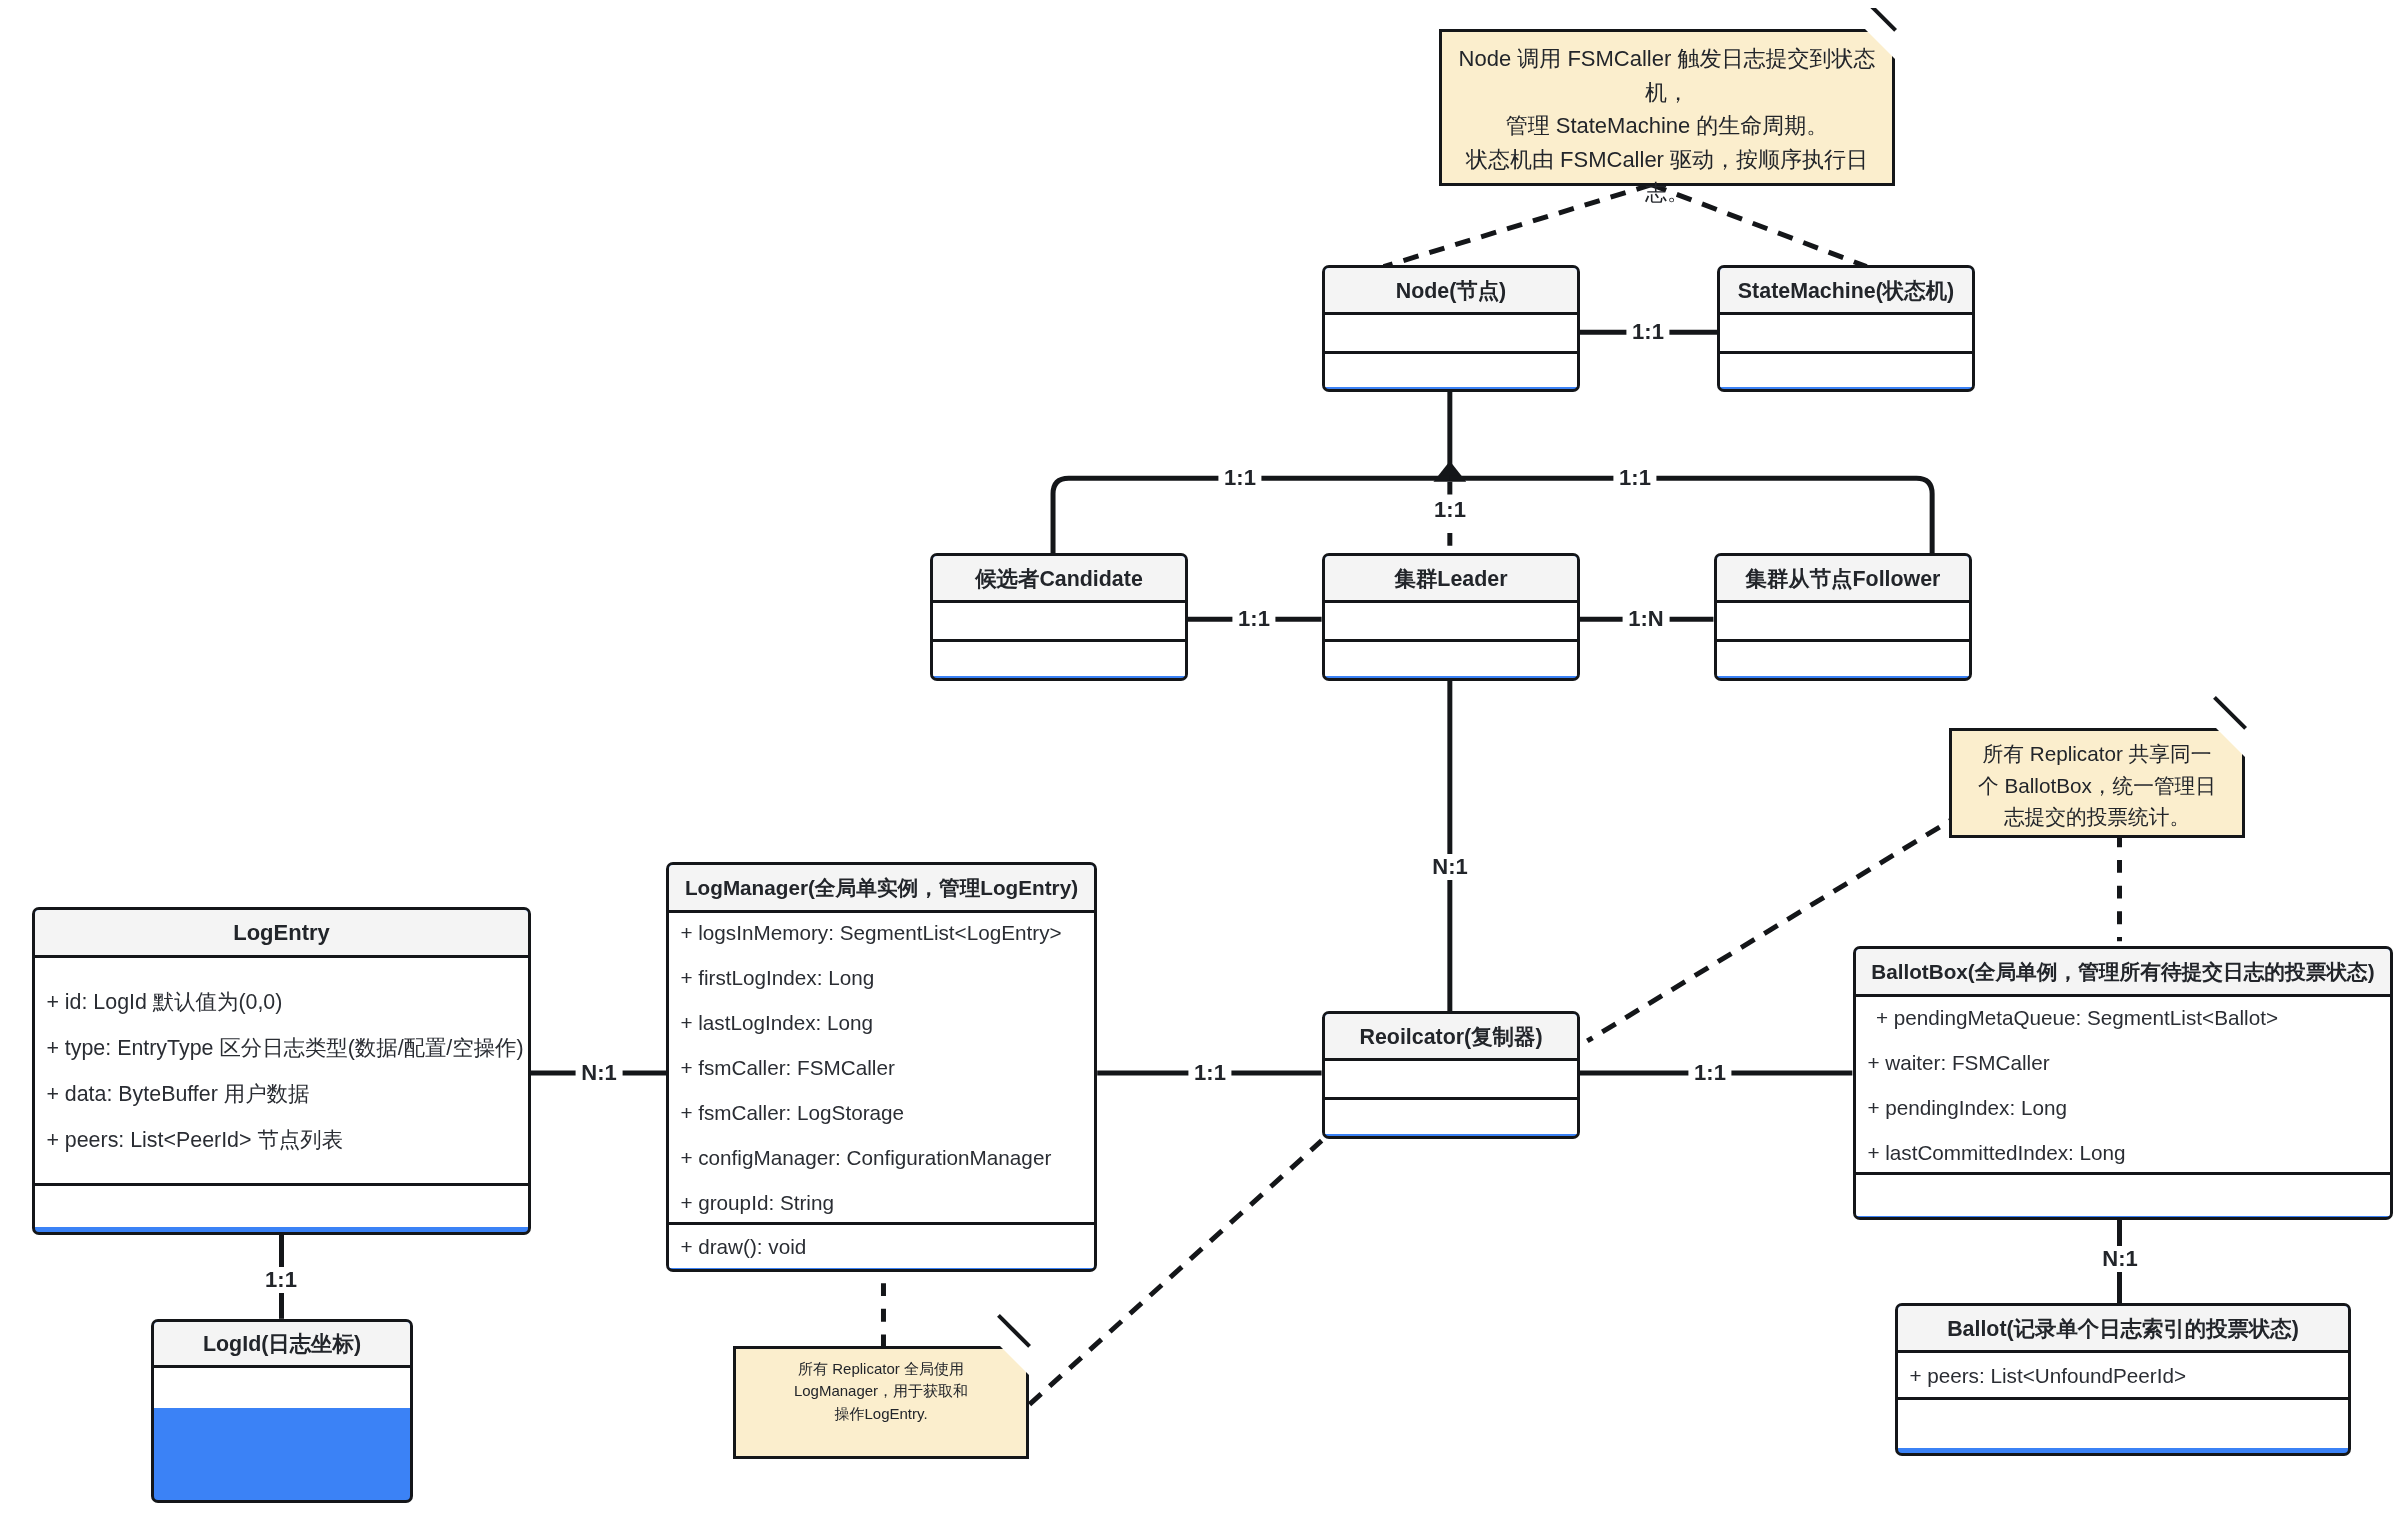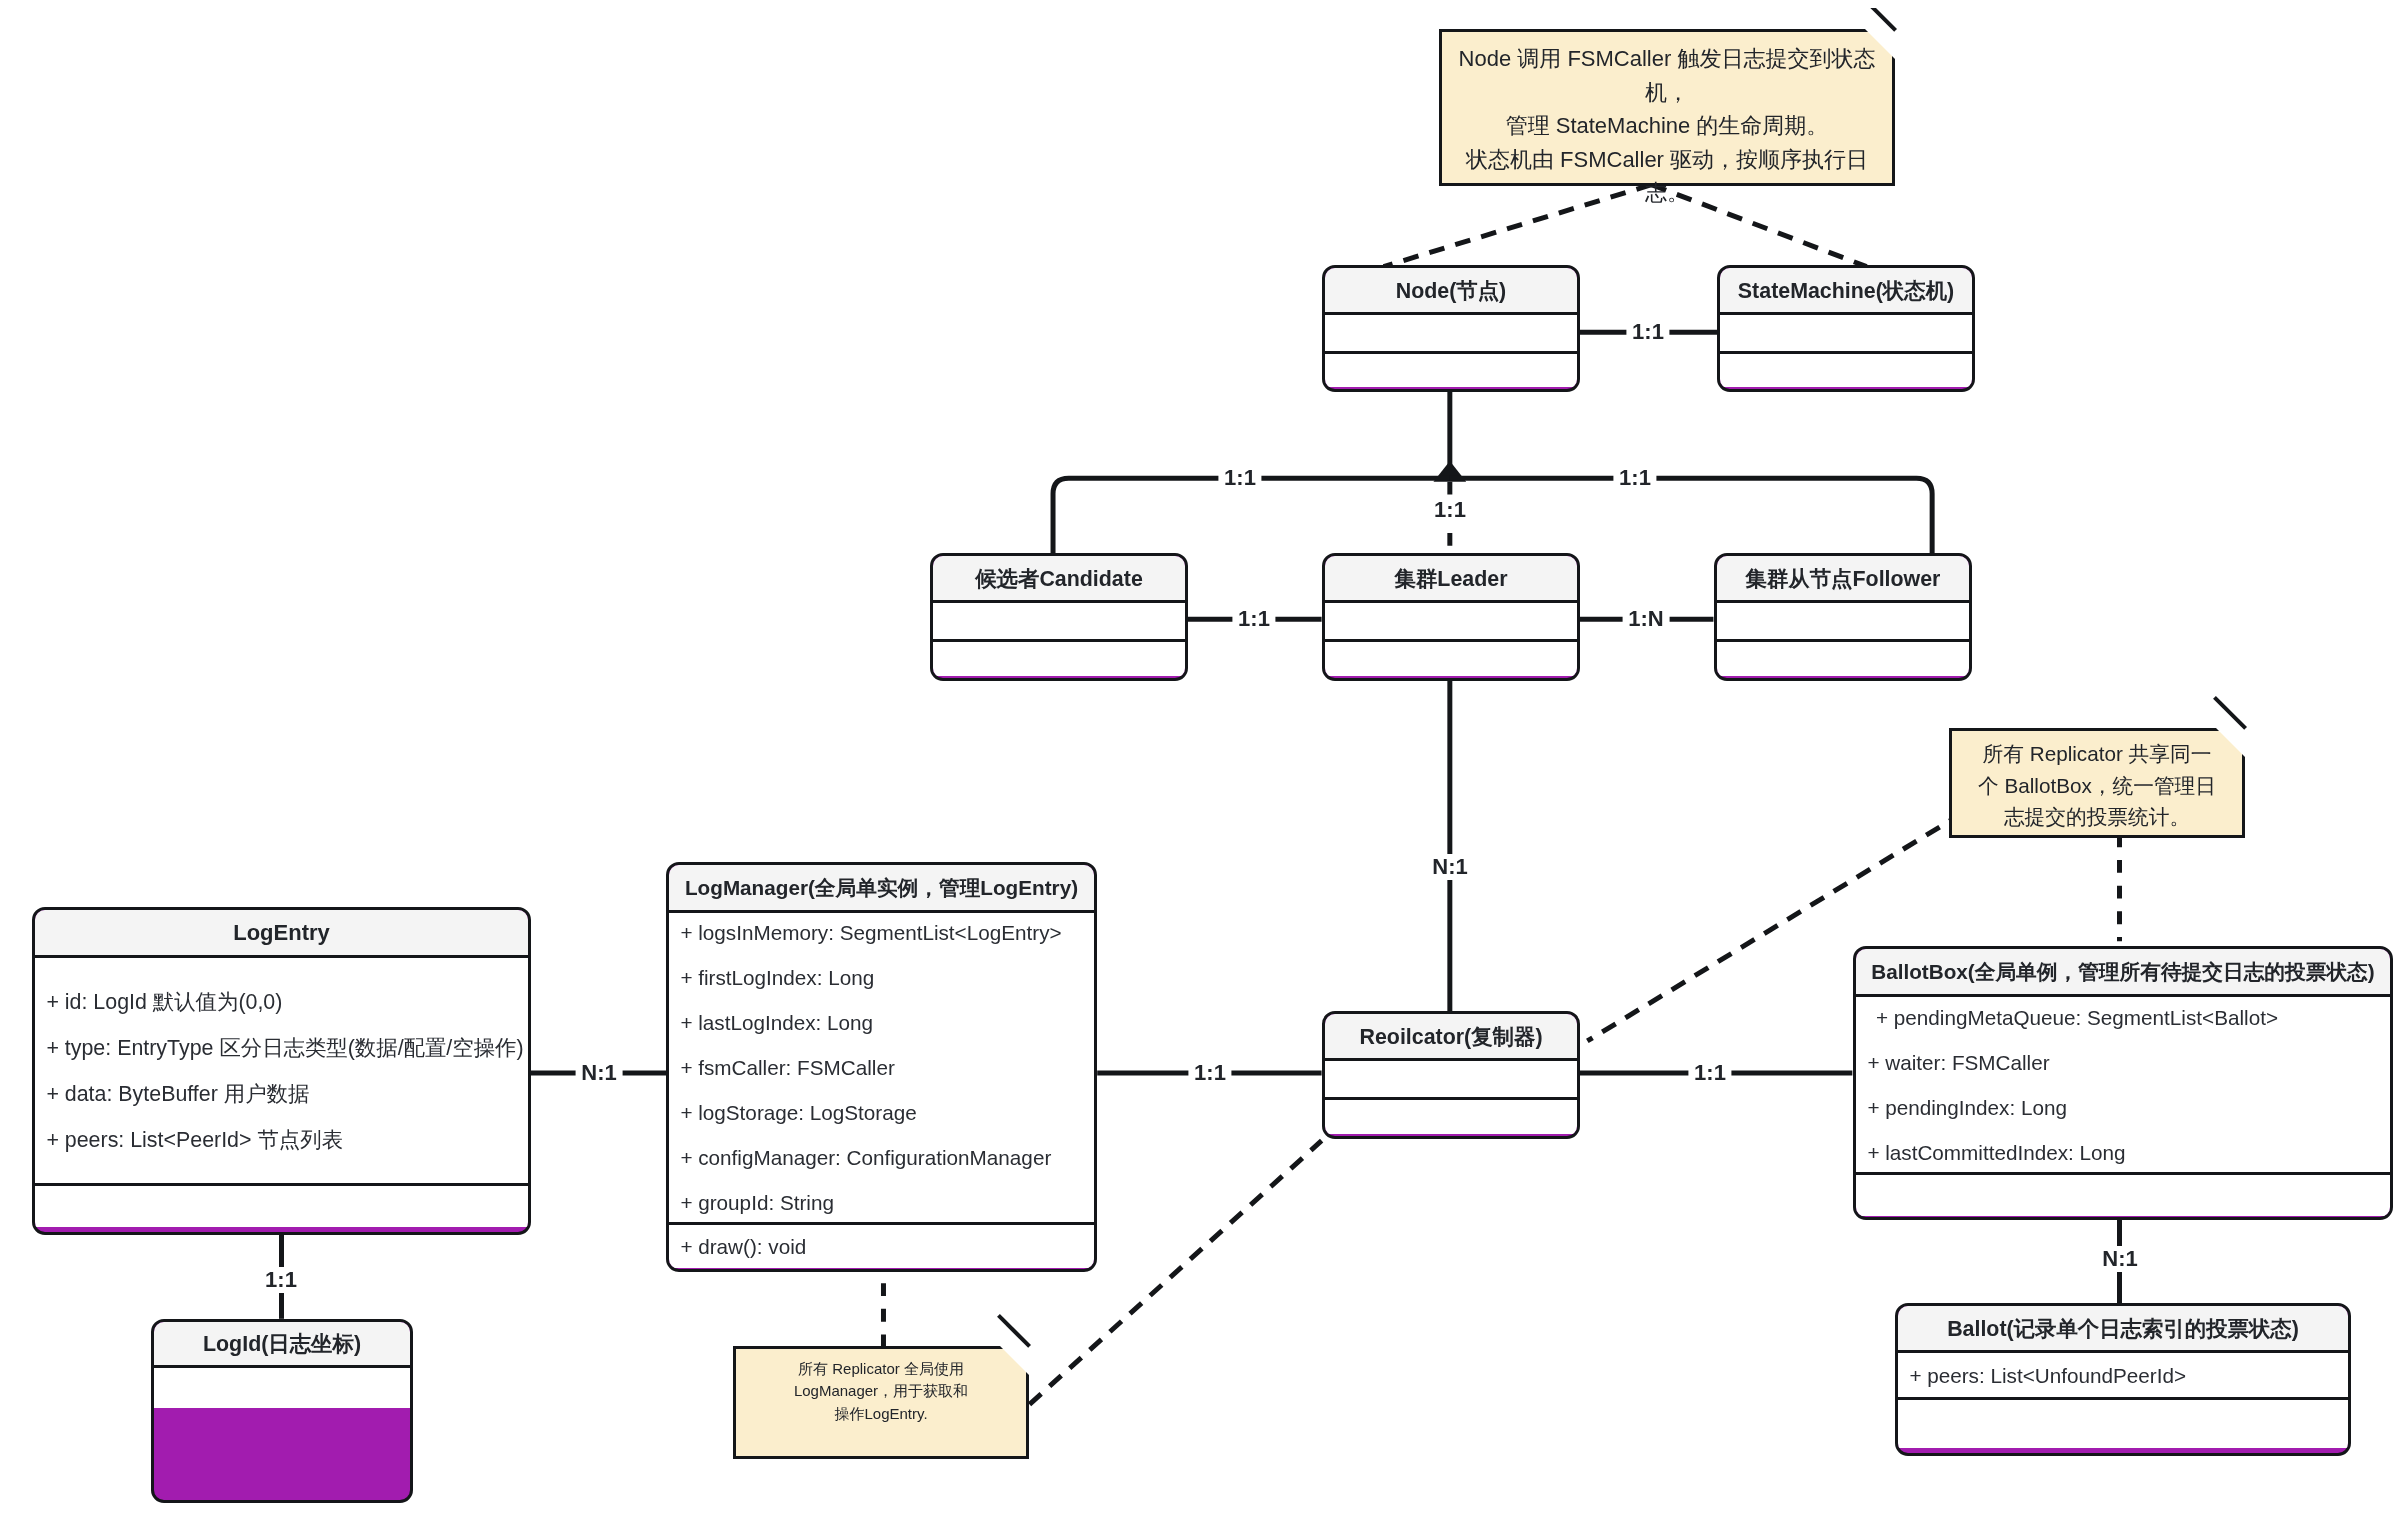--- a/index.html
+++ b/index.html
@@ -25,23 +25,23 @@
     top: 0;
     width: 2401px;
     height: 1516px;
     pointer-events: none;
   }
 
   
   .uml-class {
     position: absolute;
     box-sizing: border-box;
-    background: #a21caf;
+    background: #3b82f6;
     border: 3.6px solid #141619;
-    border-radius: 13px;
+    border-radius: 7px;
     overflow: hidden;
     z-index: 3;
   }
   .uml-header {
     background: #f4f4f4;
     border-bottom: 3.6px solid #141619;
     text-align: center;
     font-weight: bold;
     color: #22252a;
     display: flex;
@@ -234,21 +234,21 @@
     <div class="uml-ops" style="height:41px;"></div>
   </div>
 
   <div class="uml-class" style="left:666px; top:854px; width:431px; height:410px;">
     <div class="uml-header" style="height:48px; font-size:20.7px;">LogManager(全局单实例，管理LogEntry)</div>
     <div class="uml-attrs" style="height:312px; font-size:20.7px;">
       <div class="attr-row" style="height:45px; line-height:45px;">+ logsInMemory: SegmentList&lt;LogEntry&gt;</div>
       <div class="attr-row" style="height:45px; line-height:45px;">+ firstLogIndex: Long</div>
       <div class="attr-row" style="height:45px; line-height:45px;">+ lastLogIndex: Long</div>
       <div class="attr-row" style="height:45px; line-height:45px;">+ fsmCaller: FSMCaller</div>
-      <div class="attr-row" style="height:45px; line-height:45px;">+ logStorage: LogStorage</div>
+      <div class="attr-row" style="height:45px; line-height:45px;">+ fsmCaller: LogStorage</div>
       <div class="attr-row" style="height:45px; line-height:45px;">+ configManager: ConfigurationManager</div>
       <div class="attr-row" style="height:45px; line-height:45px;">+ groupId: String</div>
     </div>
     <div class="uml-ops" style="height:43px; font-size:20.7px;">
       <div class="attr-row" style="height:43px; line-height:43px;">+ draw(): void</div>
     </div>
   </div>
 
   <div class="uml-class" style="left:1322px; top:1003px; width:258px; height:128px;">
     <div class="uml-header" style="height:47px; font-size:21.4px;">Reoilcator(复制器)</div>

